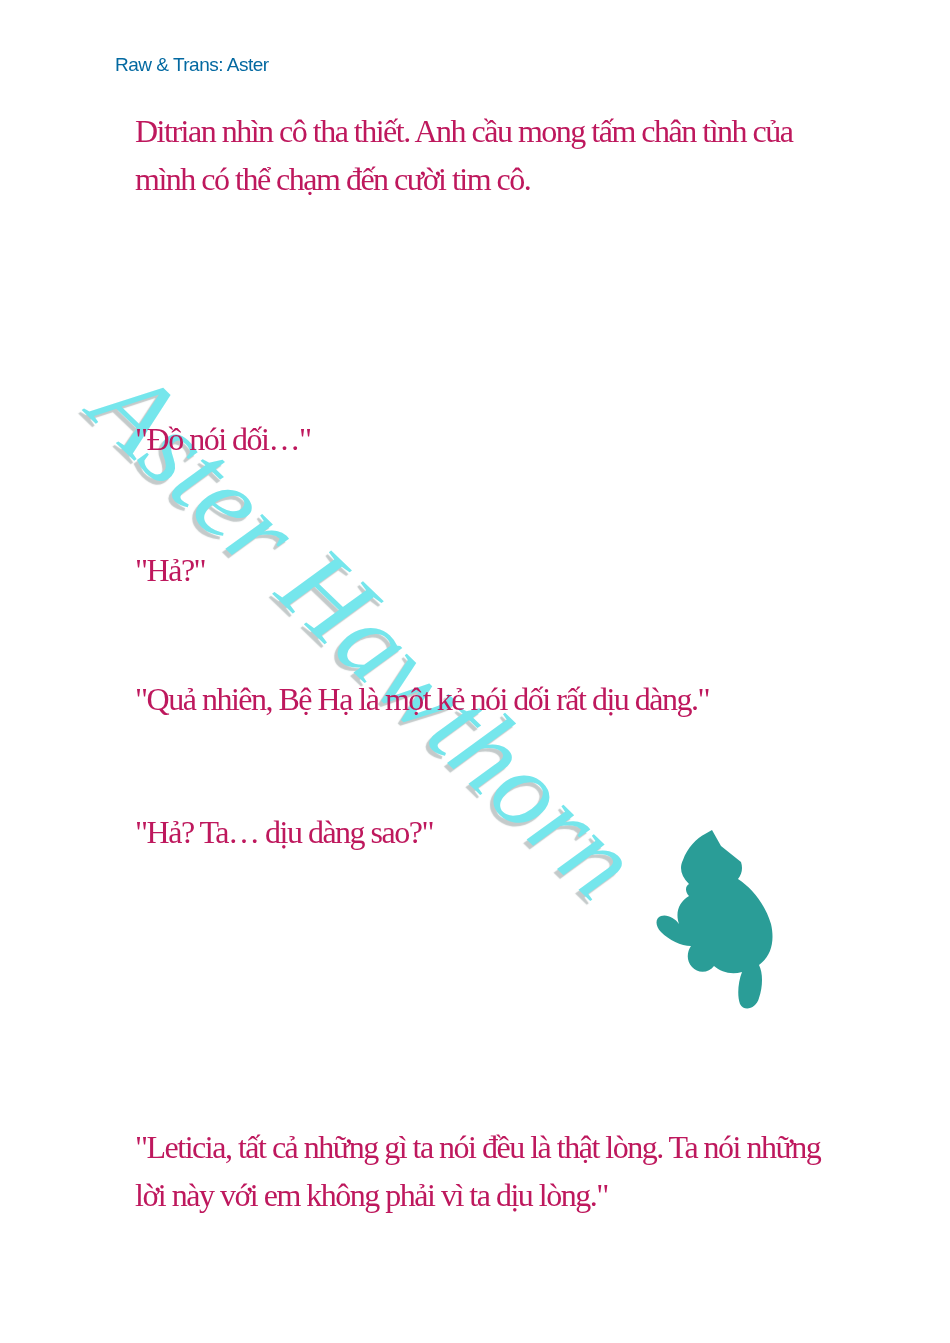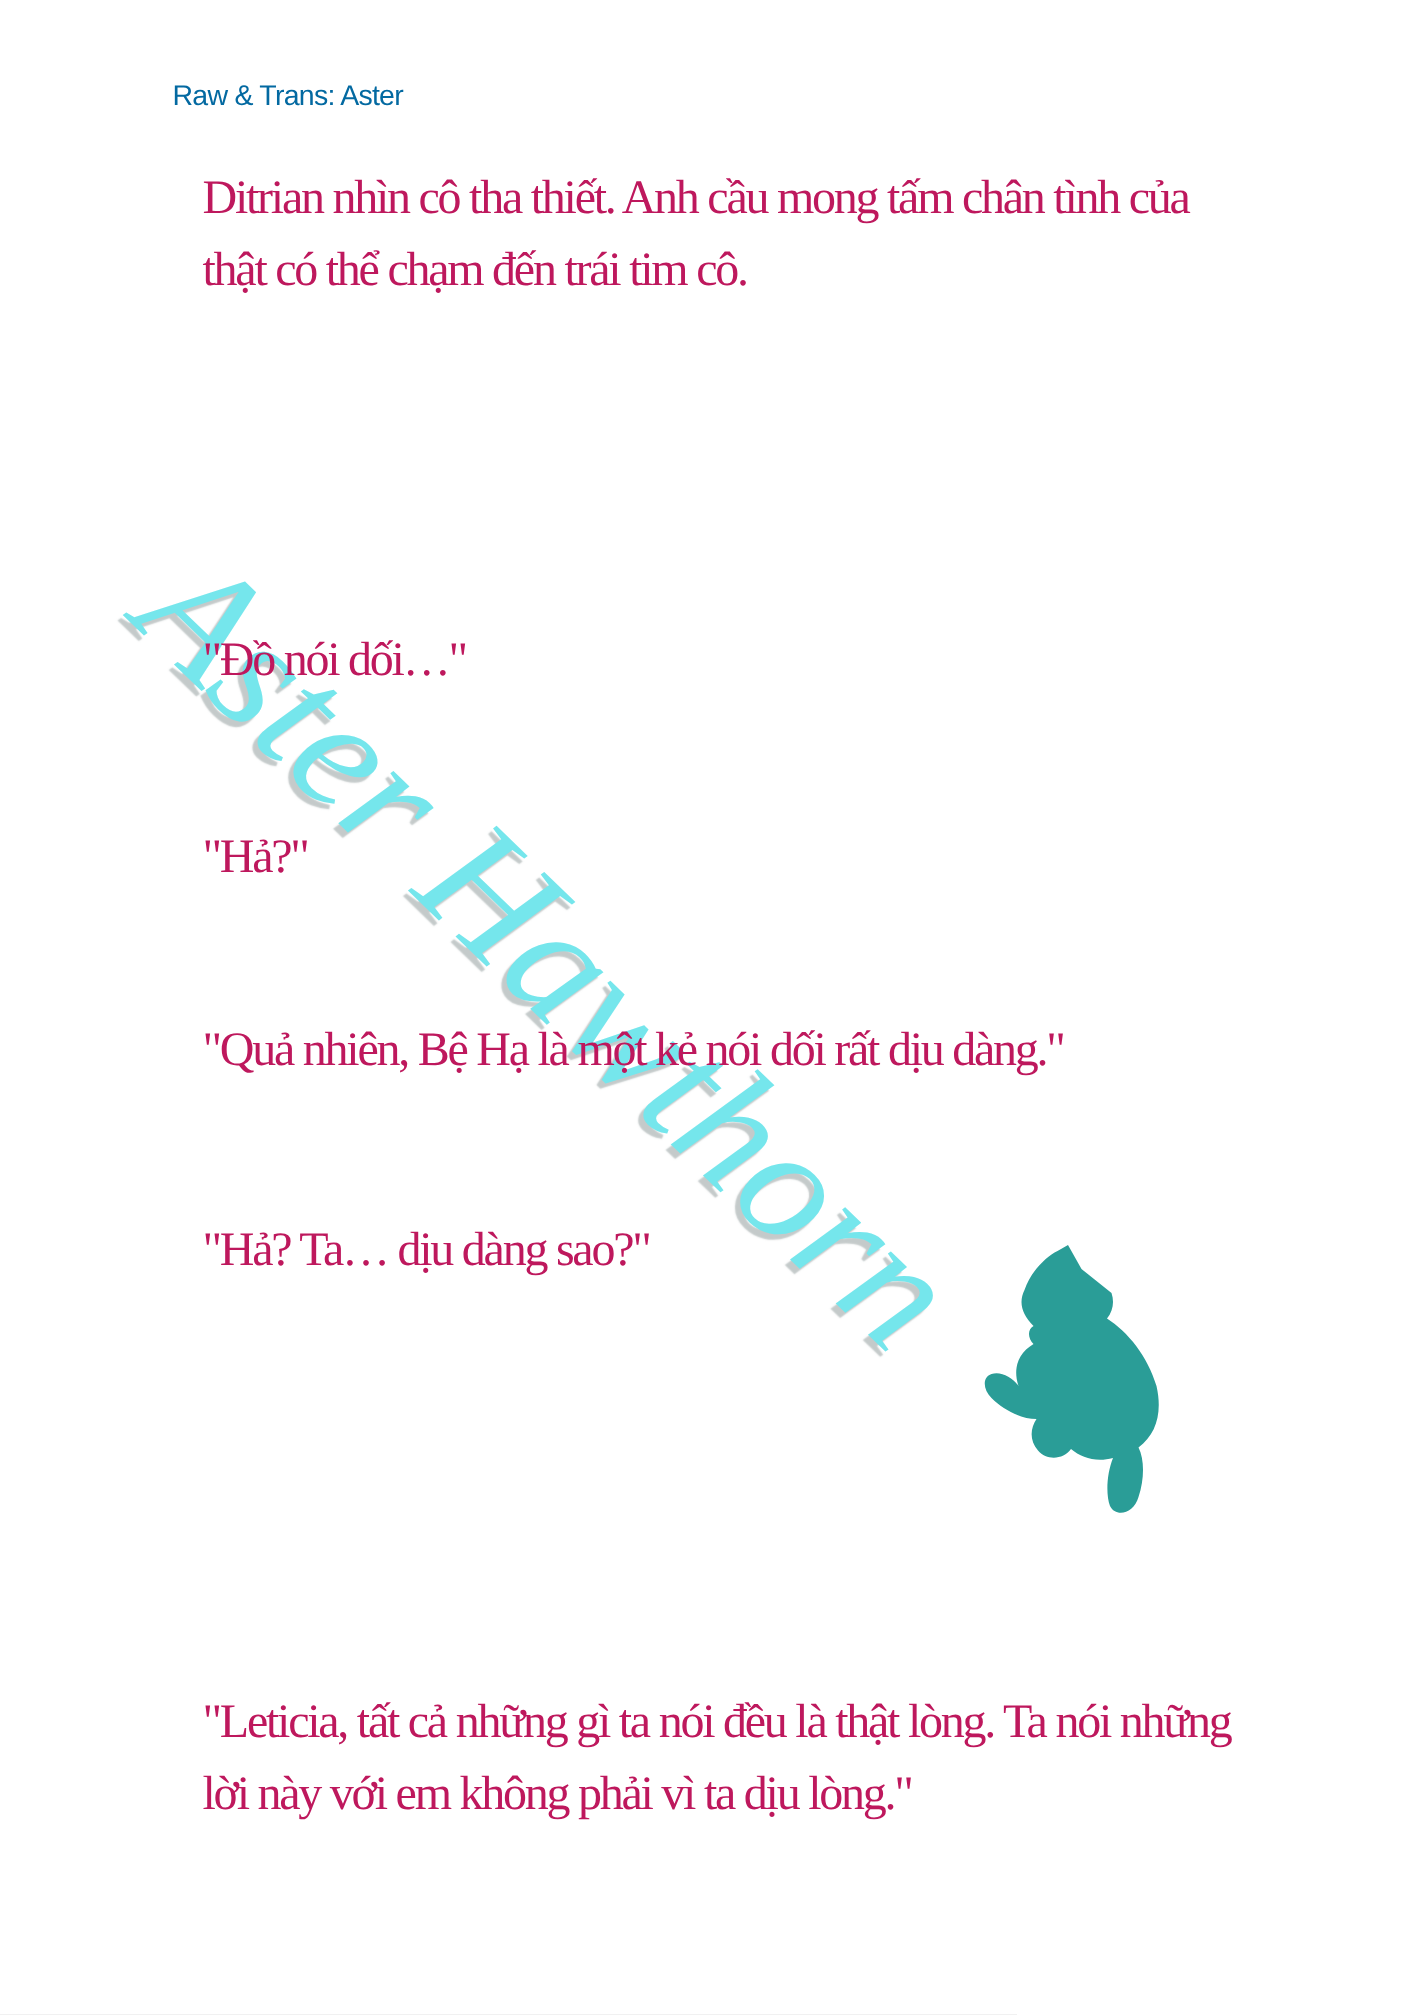--- a/index.html
+++ b/index.html
@@ -95,21 +95,21 @@
              C32,22 42,12 50,8
              Z" fill="#2a9d97"></path>
   </svg>
 
   <div class="credit">Raw &amp; Trans: Aster</div>
 
   <div class="content">
 
     <div class="para p1">
       <div class="line">Ditrian nhìn cô tha thiết. Anh cầu mong tấm chân tình của</div>
-      <div class="line">thật có thể chạm đến trái tim cô.</div>
+      <div class="line">mình có thể chạm đến cười tim cô.</div>
     </div>
 
 
     <div class="para p3">
       <div class="line">"Đồ nói dối…"</div>
     </div>
 
     <div class="para p4">
       <div class="line">"Hả?"</div>
     </div>

